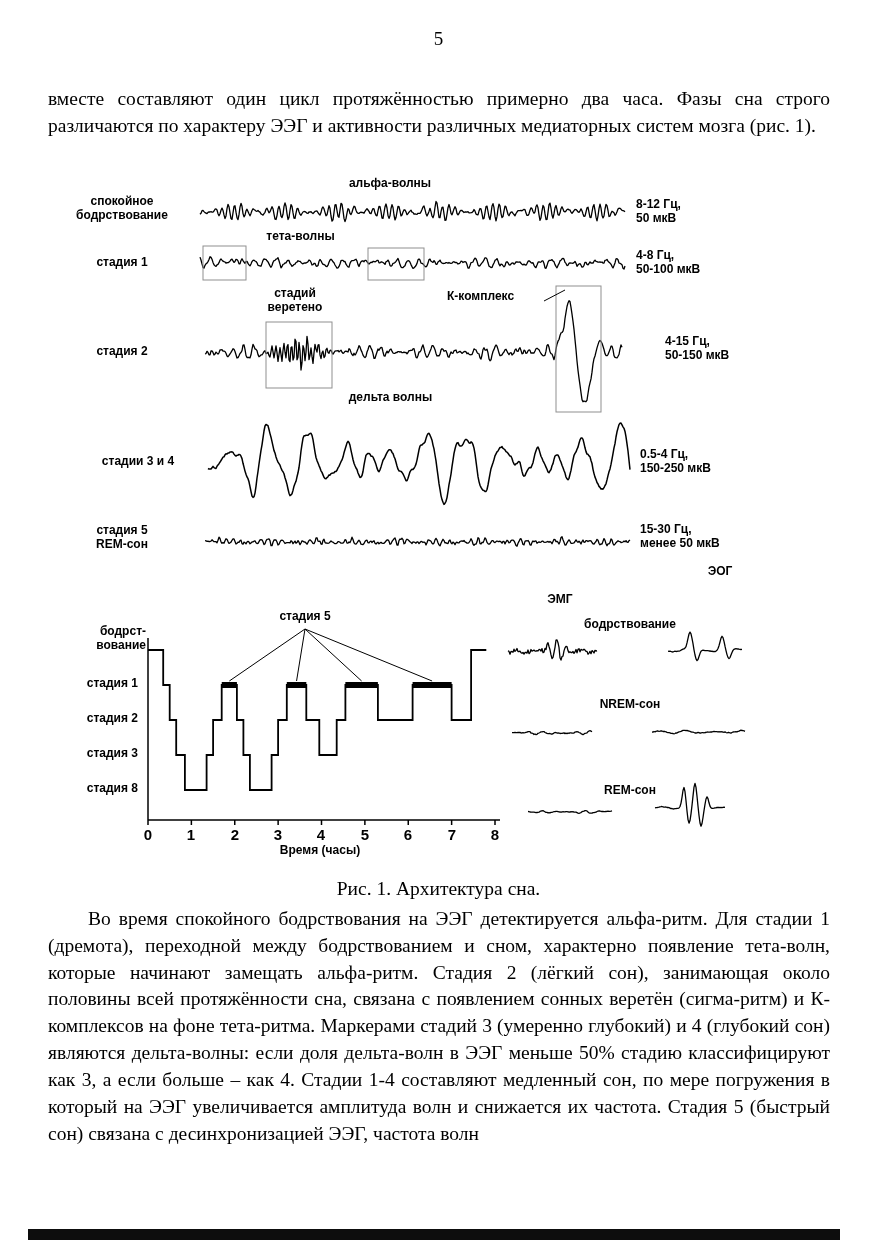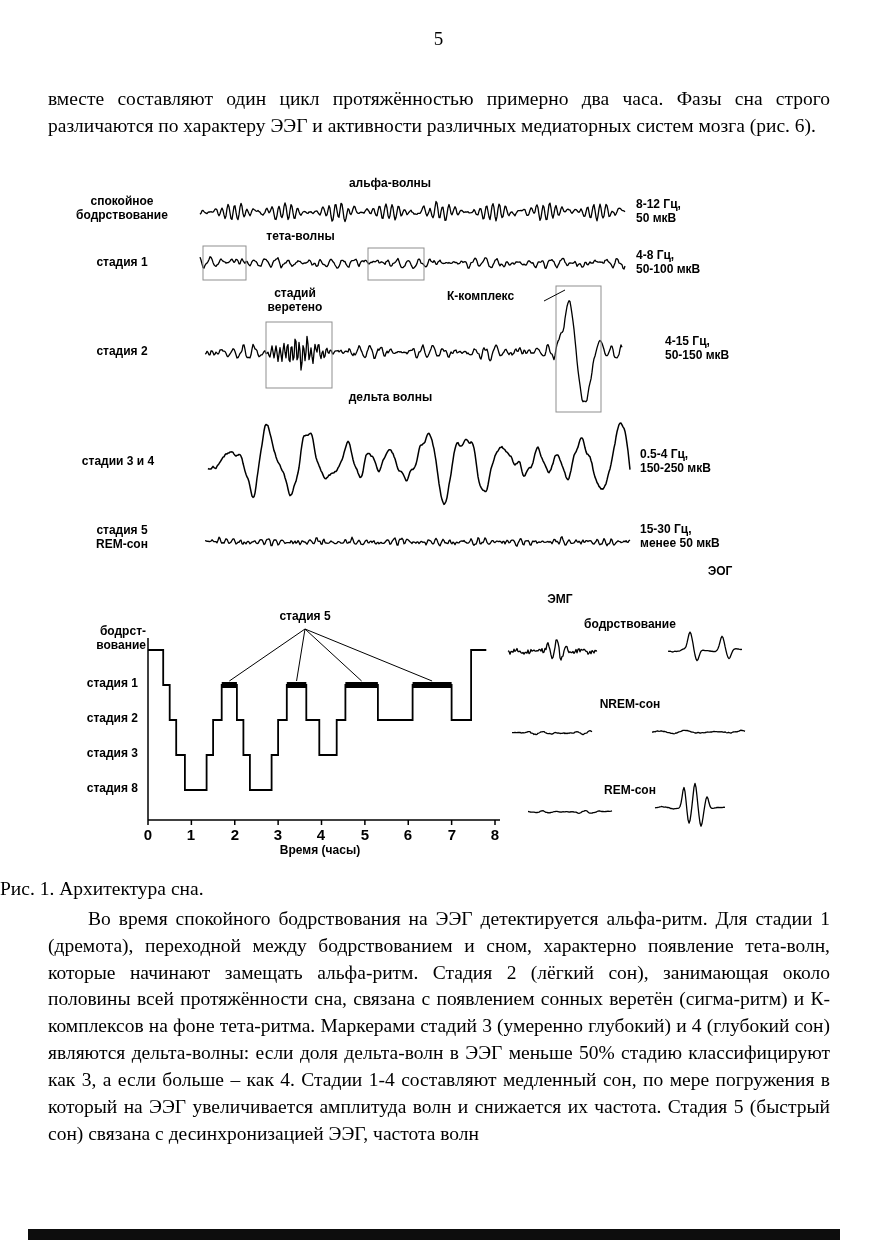--- a/index.html
+++ b/index.html
@@ -22,34 +22,34 @@
     position:absolute; left:48px; width:782px;
     font-size:19.5px; line-height:1.375; text-align:justify;
   }
   .indent { text-indent:40px; }
   .tick-label {
     position:absolute; top:826px; width:16px; text-align:center;
     font-family:"Liberation Sans", sans-serif; font-weight:700; font-size:15px;
   }
   .caption {
     position:absolute; left:0; top:878px; width:877px;
-    font-size:19.5px;
+    text-align:center; font-size:19.5px;
   }
   .page-number {
     position:absolute; top:28px; left:0; width:877px;
     text-align:center; font-size:19px;
   }
   #fig-svg { position:absolute; left:0; top:0; }
 </style>
 </head>
 <body>
 
 <div class="page-number">5</div>
 
-<p class="body-text" style="top:86px">вместе составляют один цикл протяжённостью примерно два часа. Фазы сна строго различаются по характеру ЭЭГ и активности различных медиаторных систем мозга (рис. 6).</p>
+<p class="body-text" style="top:86px">вместе составляют один цикл протяжённостью примерно два часа. Фазы сна строго различаются по характеру ЭЭГ и активности различных медиаторных систем мозга (рис. 1).</p>
 
 <svg id="fig-svg" width="877" height="1240">
     <polyline points="200,214.3 201,213.2 202,210.7 203,210.5 204,211.6 205,212.6 206,213.1 207,213.6 208,212.4 209,211.9 210,212.0 211,211.7 212,212.1 213,212.1 214,211.0 215,209.2 216,208.9 217,210.0 218,213.7 219,215.7 220,213.7 221,210.3 222,208.1 223,210.4 224,214.9 225,218.6 226,215.9 227,208.6 228,204.3 229,206.7 230,212.9 231,218.6 232,219.4 233,212.8 234,206.4 235,205.8 236,212.2 237,217.7 238,219.6 239,214.7 240,207.1 241,203.3 242,206.3 243,213.6 244,216.8 245,215.2 246,210.9 247,209.2 248,211.5 249,213.8 250,215.8 251,213.4 252,210.5 253,208.8 254,209.5 255,210.1 256,211.1 257,211.3 258,210.5 259,211.6 260,212.1 261,213.9 262,214.5 263,215.1 264,213.7 265,212.3 266,209.3 267,208.3 268,210.5 269,212.8 270,211.8 271,209.2 272,206.7 273,208.7 274,214.1 275,219.1 276,219.5 277,215.6 278,209.0 279,206.3 280,209.8 281,216.2 282,217.5 283,214.3 284,206.4 285,202.9 286,206.2 287,213.6 288,219.5 289,217.4 290,210.5 291,204.6 292,206.4 293,212.7 294,218.2 295,218.3 296,213.2 297,208.7 298,208.5 299,211.7 300,214.2 301,215.3 302,213.5 303,212.0 304,211.5 305,211.6 306,212.3 307,213.2 308,213.5 309,211.8 310,212.1 311,211.7 312,212.8 313,213.6 314,212.5 315,211.4 316,211.1 317,211.0 318,212.7 319,214.0 320,215.1 321,212.6 322,208.4 323,207.0 324,208.8 325,212.4 326,215.8 327,214.8 328,210.2 329,205.7 330,208.3 331,216.0 332,221.1 333,219.9 334,212.7 335,204.8 336,204.7 337,210.7 338,216.2 339,217.2 340,210.3 341,203.3 342,204.2 343,210.6 344,218.4 345,221.6 346,218.6 347,213.2 348,208.7 349,209.6 350,213.5 351,214.6 352,212.2 353,208.8 354,206.2 355,206.9 356,210.3 357,212.5 358,213.3 359,213.4 360,212.6 361,212.2 362,212.7 363,212.5 364,213.2 365,211.3 366,209.9 367,208.7 368,210.0 369,211.4 370,213.4 371,213.7 372,210.8 373,208.6 374,208.9 375,213.1 376,215.3 377,215.8 378,210.7 379,206.5 380,206.7 381,211.7 382,218.1 383,218.3 384,212.7 385,206.8 386,204.0 387,208.0 388,215.6 389,218.4 390,215.8 391,208.5 392,204.6 393,207.5 394,215.0 395,219.9 396,217.5 397,211.8 398,206.3 399,206.6 400,211.0 401,215.9 402,215.0 403,212.0 404,209.8 405,210.0 406,211.9 407,214.7 408,213.6 409,212.2 410,211.1 411,210.1 412,212.2 413,212.5 414,214.2 415,214.0 416,214.2 417,214.3 418,213.3 419,213.3 420,213.4 421,211.9 422,209.6 423,206.9 424,205.9 425,209.7 426,213.7 427,216.0 428,213.9 429,211.4 430,208.3 431,211.6 432,216.0 433,217.7 434,214.6 435,207.3 436,201.5 437,203.2 438,209.8 439,217.5 440,217.7 441,211.7 442,207.3 443,207.2 444,213.9 445,220.4 446,220.2 447,214.1 448,207.7 449,204.5 450,208.0 451,213.3 452,214.8 453,212.1 454,208.9 455,206.7 456,208.6 457,213.5 458,214.9 459,213.5 460,211.2 461,210.3 462,210.5 463,211.6 464,212.5 465,212.0 466,211.9 467,212.2 468,211.6 469,212.8 470,212.8 471,212.7 472,212.5 473,211.6 474,209.5 475,211.1 476,214.0 477,214.7 478,214.9 479,211.1 480,208.5 481,208.9 482,213.6 483,218.8 484,218.4 485,212.7 486,206.6 487,206.1 488,211.5 489,217.0 490,219.6 491,213.7 492,206.1 493,203.7 494,207.7 495,216.4 496,220.9 497,216.7 498,208.9 499,204.2 500,205.8 501,213.6 502,217.5 503,216.6 504,210.8 505,206.1 506,206.8 507,210.8 508,214.3 509,215.7 510,213.5 511,212.1 512,212.0 513,213.4 514,214.5 515,215.8 516,213.5 517,212.0 518,210.6 519,210.6 520,210.7 521,210.3 522,210.8 523,210.0 524,209.4 525,209.6 526,213.1 527,215.4 528,215.4 529,213.8 530,210.3 531,207.8 532,208.6 533,211.5 534,213.3 535,211.8 536,206.5 537,204.9 538,207.8 539,214.8 540,220.3 541,217.7 542,210.8 543,205.5 544,207.1 545,213.9 546,219.5 547,219.4 548,212.4 549,204.6 550,203.1 551,208.4 552,215.1 553,218.2 554,213.7 555,207.8 556,205.5 557,209.7 558,214.7 559,215.3 560,213.1 561,208.7 562,206.8 563,209.0 564,211.4 565,211.9 566,211.1 567,209.5 568,209.1 569,209.9 570,210.0 571,212.1 572,213.3 573,212.0 574,210.7 575,209.5 576,209.6 577,210.5 578,211.9 579,212.3 580,210.9 581,208.9 582,210.7 583,213.9 584,216.4 585,216.1 586,212.0 587,207.8 588,207.2 589,212.3 590,217.3 591,217.6 592,212.1 593,206.7 594,204.6 595,210.4 596,217.2 597,220.9 598,215.8 599,208.7 600,204.2 601,208.1 602,215.2 603,217.9 604,216.0 605,209.0 606,204.4 607,205.6 608,210.5 609,216.5 610,216.1 611,213.3 612,211.3 613,211.9 614,212.8 615,215.3 616,214.1 617,211.7 618,209.1 619,208.2 620,208.3 621,209.2 622,210.4 623,210.6 624,210.9 625,211.8" fill="none" stroke="#000" stroke-width="1.3" stroke-linejoin="round"></polyline>
     <polyline points="200,257.1 201,260.0 202,263.9 203,267.4 204,268.1 205,265.3 206,263.8 207,263.1 208,261.6 209,259.5 210,256.7 211,257.4 212,259.3 213,262.4 214,264.8 215,265.7 216,266.4 217,264.8 218,264.3 219,262.7 220,260.2 221,258.9 222,260.1 223,261.2 224,261.7 225,262.0 226,263.2 227,262.5 228,262.8 229,262.1 230,261.1 231,259.7 232,259.2 233,260.8 234,262.4 235,261.5 236,259.3 237,259.6 238,260.9 239,263.9 240,263.8 241,260.5 242,258.8 243,260.6 244,262.0 245,263.3 246,261.6 247,261.4 248,263.4 249,264.9 250,265.9 251,264.0 252,261.6 253,260.3 254,260.2 255,261.0 256,261.5 257,262.8 258,265.3 259,265.6 260,266.0 261,266.2 262,263.4 263,260.4 264,258.9 265,259.4 266,259.4 267,260.8 268,261.9 269,263.9 270,265.9 271,267.3 272,265.5 273,262.3 274,260.7 275,260.3 276,259.1 277,258.8 278,257.8 279,260.7 280,264.1 281,267.8 282,266.5 283,264.4 284,264.0 285,263.0 286,262.8 287,261.1 288,260.3 289,260.5 290,263.5 291,264.7 292,266.3 293,265.6 294,264.5 295,264.2 296,262.5 297,262.2 298,260.7 299,261.3 300,261.3 301,262.4 302,263.3 303,263.8 304,263.1 305,262.9 306,263.0 307,262.4 308,261.7 309,260.0 310,260.5 311,262.3 312,265.0 313,264.7 314,263.5 315,263.3 316,265.8 317,266.3 318,265.5 319,261.3 320,259.5 321,260.8 322,262.9 323,264.3 324,264.5 325,265.1 326,266.4 327,266.5 328,265.2 329,262.2 330,260.1 331,259.2 332,260.2 333,261.8 334,262.8 335,265.0 336,266.5 337,268.1 338,267.9 339,266.4 340,264.0 341,260.7 342,260.3 343,260.3 344,261.7 345,261.5 346,264.2 347,265.6 348,266.8 349,267.2 350,263.4 351,261.4 352,260.6 353,260.6 354,260.4 355,259.8 356,259.2 357,261.1 358,264.6 359,266.5 360,263.7 361,261.8 362,261.0 363,260.8 364,261.7 365,260.4 366,260.4 367,261.6 368,263.0 369,264.0 370,263.1 371,262.2 372,262.6 373,261.4 374,261.5 375,261.9 376,261.2 377,260.4 378,260.3 379,262.8 380,262.9 381,261.9 382,262.0 383,262.5 384,263.3 385,264.4 386,261.8 387,261.2 388,260.1 389,261.9 390,265.4 391,266.2 392,265.5 393,263.3 394,263.1 395,262.5 396,261.3 397,259.9 398,258.5 399,261.2 400,264.6 401,267.0 402,267.6 403,267.6 404,266.5 405,265.7 406,262.8 407,261.3 408,260.7 409,260.8 410,262.2 411,264.6 412,266.6 413,268.3 414,267.8 415,266.8 416,265.5 417,263.4 418,259.8 419,259.0 420,260.0 421,263.1 422,263.4 423,263.9 424,265.2 425,266.4 426,266.8 427,265.8 428,263.1 429,259.6 430,259.1 431,261.2 432,261.8 433,262.3 434,260.6 435,262.0 436,264.3 437,264.3 438,262.1 439,261.3 440,260.1 441,262.1 442,263.1 443,263.5 444,263.3 445,263.3 446,262.6 447,262.7 448,263.3 449,262.5 450,263.2 451,263.3 452,263.2 453,262.0 454,261.7 455,262.5 456,262.3 457,262.8 458,264.0 459,263.7 460,263.0 461,261.2 462,261.4 463,262.5 464,261.8 465,261.6 466,262.0 467,264.6 468,268.1 469,268.2 470,265.5 471,262.6 472,262.4 473,262.0 474,259.6 475,258.1 476,258.7 477,261.2 478,265.0 479,266.2 480,265.7 481,264.2 482,262.9 483,261.8 484,259.9 485,257.8 486,257.9 487,259.1 488,262.8 489,266.1 490,266.7 491,267.5 492,267.4 493,264.9 494,263.0 495,260.4 496,259.8 497,258.6 498,260.9 499,264.2 500,265.8 501,264.1 502,264.3 503,265.6 504,266.8 505,265.8 506,262.4 507,261.7 508,262.8 509,264.6 510,265.2 511,264.0 512,263.1 513,262.8 514,264.2 515,263.4 516,261.8 517,262.0 518,262.2 519,262.2 520,262.0 521,263.3 522,264.2 523,264.9 524,264.1 525,264.9 526,265.2 527,263.6 528,261.4 529,260.7 530,261.5 531,262.7 532,263.2 533,262.7 534,265.3 535,266.9 536,267.6 537,265.1 538,262.4 539,261.7 540,262.3 541,262.0 542,260.9 543,260.9 544,263.5 545,267.8 546,268.3 547,265.6 548,262.1 549,260.5 550,260.3 551,260.3 552,259.6 553,261.0 554,261.7 555,264.6 556,266.3 557,267.8 558,265.4 559,263.7 560,260.9 561,260.2 562,258.9 563,258.4 564,259.1 565,262.4 566,263.4 567,265.6 568,265.2 569,263.4 570,262.8 571,263.2 572,263.1 573,263.3 574,262.6 575,261.4 576,263.3 577,266.3 578,264.9 579,264.0 580,263.7 581,265.2 582,267.2 583,266.9 584,265.3 585,262.3 586,262.3 587,264.4 588,264.8 589,263.5 590,261.9 591,263.2 592,263.0 593,263.2 594,261.2 595,260.1 596,261.4 597,261.6 598,262.2 599,262.1 600,261.9 601,262.3 602,262.0 603,263.1 604,263.0 605,260.3 606,260.2 607,259.4 608,261.3 609,262.2 610,263.1 611,264.2 612,266.3 613,267.9 614,265.5 615,262.9 616,258.8 617,258.6 618,259.7 619,263.0 620,263.3 621,263.9 622,264.7 623,268.3 624,269.1 625,266.0" fill="none" stroke="#000" stroke-width="1.3" stroke-linejoin="round"></polyline>
     <polyline points="205,353.8 206,353.6 207,351.3 208,352.4 209,354.8 210,354.9 211,351.0 212,350.9 213,352.4 214,355.0 215,354.1 216,352.1 217,353.1 218,354.1 219,352.8 220,350.0 221,349.8 222,349.7 223,351.1 224,351.1 225,351.5 226,353.3 227,355.9 228,356.7 229,355.4 230,353.8 231,352.4 232,350.7 233,348.7 234,349.3 235,351.5 236,354.7 237,358.0 238,357.6 239,355.8 240,353.5 241,352.5 242,350.6 243,345.1 244,344.8 245,349.4 246,355.5 247,357.5 248,357.5 249,357.3 250,357.9 251,354.8 252,349.1 253,344.4 254,346.2 255,348.9 256,349.4 257,350.7 258,354.6 259,356.7 260,356.0 261,354.8 262,354.8 263,353.3 264,351.6 265,350.7 266,353.6 267,353.2 268,352.2 269,355.6 270,357.0 271,351.5 272,345.9 273,351.9 274,357.9 275,351.8 276,345.8 277,352.6 278,361.4 279,354.5 280,347.7 281,354.4 282,361.3 283,350.5 284,343.3 285,352.2 286,357.8 287,346.7 288,344.6 289,360.0 290,361.6 291,347.6 292,346.9 293,360.0 294,357.3 295,339.2 296,341.4 297,359.8 298,357.2 299,342.3 300,350.9 301,370.0 302,362.7 303,345.6 304,349.0 305,360.7 306,352.1 307,336.4 308,344.2 309,359.7 310,355.4 311,347.8 312,356.4 313,363.4 314,352.9 315,344.4 316,349.0 317,352.1 318,345.1 319,344.7 320,354.9 321,358.6 322,352.9 323,351.0 324,357.5 325,356.1 326,349.6 327,348.3 328,352.4 329,353.3 330,350.4 331,350.2 332,352.6 333,354.2 334,352.6 335,351.2 336,350.9 337,350.9 338,350.5 339,351.9 340,351.1 341,350.1 342,352.3 343,353.4 344,352.7 345,351.4 346,351.2 347,351.6 348,352.0 349,348.7 350,349.6 351,352.4 352,354.6 353,355.5 354,353.3 355,355.0 356,353.6 357,351.3 358,348.7 359,345.7 360,347.0 361,350.1 362,352.1 363,355.1 364,356.7 365,357.6 366,356.3 367,352.0 368,349.5 369,346.2 370,345.7 371,348.1 372,350.1 373,353.7 374,358.4 375,358.3 376,355.0 377,352.0 378,349.0 379,350.3 380,348.5 381,347.3 382,347.6 383,352.0 384,355.9 385,356.2 386,353.1 387,351.2 388,352.9 389,351.5 390,349.6 391,349.0 392,351.1 393,353.0 394,353.4 395,353.4 396,352.4 397,352.5 398,351.6 399,351.7 400,352.2 401,351.6 402,352.7 403,352.7 404,352.0 405,352.7 406,352.5 407,353.8 408,352.5 409,350.6 410,350.5 411,350.3 412,350.3 413,348.8 414,348.6 415,352.8 416,357.2 417,357.9 418,355.5 419,352.0 420,351.8 421,350.4 422,347.0 423,344.9 424,348.5 425,352.9 426,355.9 427,357.3 428,356.1 429,353.8 430,351.3 431,348.9 432,345.6 433,345.7 434,347.3 435,349.7 436,353.4 437,356.0 438,355.7 439,355.8 440,354.1 441,350.0 442,348.7 443,349.3 444,351.3 445,350.7 446,350.7 447,353.3 448,356.7 449,357.3 450,354.5 451,351.9 452,353.1 453,353.3 454,350.8 455,350.3 456,350.0 457,352.9 458,352.5 459,351.8 460,351.3 461,352.3 462,353.4 463,352.6 464,351.7 465,351.4 466,351.9 467,353.7 468,352.9 469,354.2 470,354.8 471,354.6 472,354.5 473,352.1 474,348.9 475,349.5 476,349.9 477,352.3 478,353.5 479,353.8 480,357.8 481,359.0 482,355.0 483,349.5 484,347.7 485,350.0 486,350.1 487,349.2 488,352.9 489,358.9 490,360.8 491,359.8 492,355.1 493,351.5 494,349.4 495,346.7 496,345.0 497,346.2 498,349.4 499,353.1 500,355.7 501,355.5 502,354.9 503,353.2 504,352.0 505,349.8 506,349.3 507,351.2 508,353.2 509,354.6 510,353.0 511,352.6 512,355.1 513,354.0 514,353.0 515,349.9 516,348.9 517,351.2 518,351.4 519,348.9 520,347.8 521,350.4 522,353.8 523,353.5 524,350.1 525,350.8 526,353.4 527,353.0 528,350.9 529,349.9 530,350.4 531,353.2 532,353.0 533,353.0 534,353.0 535,351.0 536,348.8 537,348.2 538,349.0 539,349.7 540,351.7 541,353.5 542,354.8 543,355.7 544,355.8 545,355.1 546,351.2 547,345.4 548,344.6 549,347.3 550,351.8 551,353.7 552,354.0 553,356.7 554,359.7 555,355.7 556,349.1 557,344.2 558,341.2 559,339.5 560,335.6 561,332.9 562,332.5 563,331.2 564,327.1 565,318.5 566,312.4 567,306.5 568,302.9 569,300.7 570,301.6 571,307.4 572,314.1 573,321.3 574,329.4 575,339.6 576,349.6 577,361.0 578,370.4 579,378.1 580,385.1 581,392.7 582,399.6 583,401.7 584,401.0 585,401.5 586,401.7 587,400.2 588,393.5 589,387.2 590,382.8 591,378.9 592,372.2 593,363.9 594,358.7 595,356.0 596,351.9 597,347.9 598,344.6 599,341.6 600,340.4 601,341.5 602,343.3 603,346.3 604,349.5 605,353.6 606,355.5 607,355.7 608,354.6 609,351.9 610,349.6 611,346.2 612,346.1 613,349.6 614,355.6 615,357.3 616,357.7 617,357.8 618,356.3 619,354.5 620,349.2 621,344.9 622,347.2" fill="none" stroke="#000" stroke-width="1.3" stroke-linejoin="round"></polyline>
     <polyline points="208,468.5 209,469.1 210,469.1 211,469.0 212,467.7 213,466.4 214,467.6 215,468.2 216,468.4 217,466.3 218,464.9 219,463.7 220,462.1 221,460.5 222,458.8 223,457.1 224,456.8 225,454.8 226,453.7 227,454.1 228,453.0 229,453.1 230,452.0 231,451.9 232,451.8 233,452.4 234,454.1 235,455.4 236,456.1 237,455.2 238,455.3 239,454.4 240,454.7 241,456.2 242,458.6 243,463.3 244,467.1 245,471.1 246,474.3 247,476.9 248,478.7 249,481.8 250,486.7 251,491.5 252,496.1 253,497.4 254,496.7 255,493.1 256,486.3 257,478.0 258,471.5 259,464.0 260,457.1 261,450.3 262,444.8 263,437.9 264,431.0 265,426.0 266,424.5 267,425.0 268,425.7 269,429.5 270,433.6 271,437.2 272,441.7 273,446.2 274,450.6 275,453.0 276,456.9 277,459.7 278,462.1 279,463.6 280,465.2 281,468.0 282,470.4 283,471.7 284,473.8 285,477.8 286,480.7 287,484.4 288,489.0 289,493.2 290,495.6 291,494.9 292,493.8 293,490.4 294,486.2 295,483.5 296,481.3 297,476.8 298,472.8 299,467.5 300,460.0 301,451.0 302,444.3 303,438.3 304,435.7 305,435.7 306,435.3 307,435.2 308,435.3 309,434.2 310,433.5 311,433.3 312,435.4 313,439.7 314,445.9 315,452.1 316,457.5 317,460.6 318,463.0 319,465.6 320,467.9 321,470.8 322,472.4 323,474.9 324,477.3 325,478.5 326,478.7 327,477.6 328,476.7 329,474.9 330,475.2 331,473.6 332,473.2 333,473.1 334,472.8 335,471.5 336,471.5 337,470.2 338,467.9 339,466.4 340,464.0 341,461.7 342,459.9 343,457.1 344,452.8 345,449.5 346,446.2 347,442.9 348,441.3 349,442.5 350,445.3 351,450.3 352,454.9 353,459.5 354,463.3 355,465.8 356,468.0 357,469.5 358,473.0 359,475.1 360,477.5 361,477.1 362,475.5 363,471.5 364,465.1 365,459.8 366,455.2 367,454.2 368,453.4 369,453.5 370,454.1 371,456.3 372,456.2 373,457.0 374,459.4 375,461.8 376,464.6 377,468.1 378,470.6 379,471.6 380,469.8 381,466.9 382,463.6 383,460.2 384,458.8 385,456.9 386,454.6 387,452.6 388,450.9 389,449.8 390,449.7 391,450.1 392,452.4 393,453.6 394,456.6 395,458.7 396,462.3 397,466.0 398,469.2 399,470.9 400,471.1 401,471.4 402,472.4 403,473.9 404,476.0 405,478.2 406,480.7 407,480.7 408,478.3 409,475.0 410,471.8 411,470.2 412,469.2 413,469.5 414,468.3 415,466.5 416,464.1 417,460.1 418,455.0 419,449.8 420,446.0 421,445.1 422,444.9 423,443.8 424,443.2 425,442.0 426,438.6 427,435.5 428,433.6 429,433.3 430,435.2 431,437.5 432,440.2 433,445.1 434,448.9 435,455.0 436,460.9 437,468.6 438,475.8 439,483.7 440,489.3 441,495.6 442,499.6 443,502.3 444,504.4 445,503.2 446,501.3 447,497.6 448,491.5 449,484.7 450,479.6 451,474.1 452,466.7 453,460.1 454,453.4 455,449.0 456,445.2 457,442.9 458,442.6 459,444.9 460,446.1 461,446.0 462,445.6 463,444.1 464,442.0 465,440.0 466,439.3 467,439.9 468,441.1 469,442.9 470,443.2 471,441.9 472,442.7 473,444.7 474,448.1 475,453.9 476,461.4 477,469.0 478,476.7 479,481.6 480,485.2 481,487.4 482,489.0 483,490.3 484,490.5 485,491.5 486,491.4 487,489.5 488,485.0 489,479.3 490,473.9 491,468.7 492,465.7 493,462.8 494,459.6 495,455.8 496,453.8 497,451.9 498,451.0 499,449.2 500,447.4 501,447.5 502,446.6 503,448.3 504,449.0 505,449.8 506,451.7 507,452.2 508,453.3 509,454.7 510,456.0 511,456.3 512,458.5 513,461.8 514,463.9 515,465.0 516,463.8 517,463.5 518,462.1 519,461.5 520,462.4 521,466.8 522,471.4 523,475.0 524,476.2 525,475.6 526,473.1 527,471.2 528,469.4 529,467.9 530,467.5 531,467.8 532,465.2 533,462.7 534,458.2 535,453.7 536,450.7 537,448.1 538,447.0 539,449.4 540,452.9 541,456.2 542,458.3 543,460.8 544,462.7 545,464.8 546,467.1 547,469.3 548,471.9 549,472.7 550,470.9 551,469.5 552,465.8 553,463.6 554,459.4 555,456.0 556,455.3 557,455.1 558,455.1 559,457.1 560,460.0 561,462.3 562,465.2 563,467.7 564,470.5 565,473.1 566,477.0 567,478.8 568,479.8 569,478.3 570,474.3 571,470.4 572,464.9 573,460.0 574,455.3 575,453.4 576,451.9 577,449.2 578,447.1 579,443.3 580,439.9 581,438.0 582,437.9 583,439.4 584,443.4 585,447.8 586,451.6 587,454.1 588,454.3 589,455.9 590,456.8 591,460.5 592,463.5 593,469.3 594,473.6 595,477.1 596,479.5 597,482.5 598,484.0 599,486.4 600,487.4 601,489.0 602,488.8 603,489.2 604,487.7 605,485.5 606,483.8 607,479.9 608,475.6 609,471.8 610,468.9 611,464.4 612,459.1 613,453.6 614,447.9 615,443.7 616,437.0 617,431.8 618,428.1 619,424.6 620,423.3 621,423.1 622,424.9 623,426.8 624,428.3 625,431.4 626,436.9 627,443.9 628,451.0 629,460.3 630,469.7" fill="none" stroke="#000" stroke-width="1.5" stroke-linejoin="round"></polyline>
     <polyline points="205,540.7 206,540.8 207,541.4 208,541.2 209,541.6 210,541.5 211,541.1 212,539.8 213,540.8 214,541.7 215,541.6 216,541.7 217,542.8 218,540.3 219,537.1 220,538.5 221,541.9 222,543.3 223,542.5 224,543.2 225,540.7 226,538.8 227,539.3 228,541.6 229,543.3 230,542.8 231,542.1 232,540.3 233,538.9 234,538.9 235,541.5 236,544.0 237,543.4 238,542.2 239,542.4 240,540.7 241,540.1 242,543.7 243,544.2 244,542.1 245,542.7 246,543.9 247,542.0 248,541.3 249,542.1 250,543.8 251,542.9 252,542.0 253,541.9 254,541.2 255,540.8 256,542.7 257,543.5 258,543.3 259,541.6 260,539.9 261,539.6 262,539.8 263,541.7 264,544.6 265,543.7 266,540.9 267,539.3 268,539.2 269,538.9 270,540.6 271,545.7 272,545.7 273,542.2 274,540.0 275,539.9 276,540.0 277,542.0 278,545.0 279,544.2 280,541.9 281,540.4 282,540.2 283,540.5 284,542.0 285,543.5 286,542.9 287,542.7 288,542.6 289,542.6 290,542.9 291,540.8 292,541.6 293,543.7 294,542.3 295,541.1 296,543.2 297,542.5 298,540.6 299,542.2 300,544.7 301,543.0 302,540.9 303,541.2 304,542.0 305,541.9 306,543.0 307,544.2 308,542.4 309,540.5 310,539.8 311,540.7 312,541.9 313,543.4 314,543.7 315,541.8 316,537.8 317,537.8 318,541.1 319,541.3 320,541.1 321,544.0 322,544.3 323,540.5 324,539.2 325,542.4 326,543.2 327,543.0 328,543.3 329,543.0 330,542.0 331,540.9 332,541.8 333,542.2 334,543.0 335,543.7 336,543.6 337,543.0 338,541.6 339,541.7 340,542.3 341,543.2 342,543.1 343,543.0 344,542.0 345,539.7 346,540.2 347,543.1 348,543.2 349,542.0 350,542.6 351,540.3 352,537.2 353,539.5 354,542.8 355,543.9 356,544.1 357,542.8 358,541.3 359,540.3 360,541.5 361,544.2 362,544.4 363,544.6 364,543.5 365,541.5 366,540.3 367,540.2 368,542.7 369,543.0 370,541.5 371,541.2 372,542.5 373,541.3 374,540.8 375,543.3 376,544.0 377,542.9 378,542.3 379,543.8 380,542.9 381,542.4 382,543.1 383,543.4 384,543.3 385,542.3 386,541.0 387,540.0 388,539.9 389,541.2 390,544.3 391,543.7 392,541.5 393,540.1 394,538.8 395,537.9 396,541.0 397,545.0 398,545.0 399,540.7 400,539.0 401,539.4 402,538.3 403,539.6 404,543.8 405,543.2 406,540.4 407,539.2 408,539.8 409,540.7 410,541.8 411,542.5 412,543.5 413,541.9 414,542.1 415,542.4 416,543.2 417,542.0 418,542.0 419,543.6 420,542.5 421,541.4 422,541.7 423,542.5 424,542.0 425,542.6 426,544.9 427,542.8 428,540.0 429,540.2 430,540.6 431,541.2 432,543.2 433,544.0 434,543.1 435,539.9 436,538.4 437,539.9 438,542.8 439,544.9 440,545.9 441,543.2 442,541.1 443,539.3 444,540.6 445,542.9 446,542.7 447,543.4 448,543.5 449,540.7 450,540.0 451,542.8 452,543.7 453,542.1 454,542.9 455,544.6 456,542.7 457,542.2 458,542.9 459,542.9 460,541.5 461,541.1 462,540.9 463,541.4 464,540.5 465,541.9 466,542.4 467,543.1 468,543.2 469,542.5 470,541.0 471,538.7 472,540.5 473,544.0 474,545.3 475,544.1 476,544.2 477,541.8 478,537.7 479,538.5 480,543.7 481,544.0 482,542.4 483,542.7 484,540.5 485,537.8 486,539.2 487,542.4 488,543.7 489,544.3 490,543.6 491,542.1 492,540.7 493,540.7 494,542.1 495,542.6 496,541.6 497,541.0 498,541.5 499,541.7 500,541.2 501,541.9 502,543.2 503,541.4 504,541.5 505,543.9 506,541.8 507,540.3 508,541.1 509,542.8 510,542.5 511,540.6 512,540.1 513,540.1 514,540.9 515,542.9 516,545.5 517,546.2 518,543.2 519,541.4 520,539.2 521,538.7 522,541.2 523,544.5 524,544.9 525,541.4 526,540.7 527,541.0 528,540.5 529,541.8 530,544.8 531,545.2 532,542.4 533,541.0 534,541.8 535,541.1 536,541.0 537,543.2 538,542.5 539,541.9 540,542.4 541,542.1 542,541.2 543,541.2 544,542.2 545,542.4 546,542.2 547,541.8 548,541.4 549,542.4 550,541.4 551,542.2 552,543.7 553,541.5 554,539.3 555,539.6 556,541.6 557,541.3 558,542.3 559,544.0 560,541.7 561,537.5 562,536.7 563,539.7 564,542.3 565,545.1 566,544.9 567,542.8 568,541.1 569,539.8 570,541.2 571,543.3 572,543.4 573,543.2 574,542.9 575,541.5 576,539.9 577,541.4 578,542.2 579,541.2 580,542.3 581,544.0 582,541.6 583,540.0 584,542.3 585,542.2 586,540.7 587,540.7 588,541.6 589,540.8 590,540.6 591,540.8 592,542.5 593,543.9 594,544.0 595,542.6 596,541.5 597,539.4 598,540.3 599,543.3 600,544.8 601,543.9 602,544.1 603,541.2 604,538.6 605,540.4 606,543.8 607,545.7 608,543.9 609,543.9 610,542.5 611,538.8 612,540.0 613,543.6 614,545.1 615,544.1 616,542.7 617,541.7 618,540.8 619,541.4 620,541.6 621,542.5 622,542.3 623,542.0 624,541.1 625,541.8 626,540.6 627,542.2 628,542.4 629,540.7 630,540.0" fill="none" stroke="#000" stroke-width="1.3" stroke-linejoin="round"></polyline>
     <rect x="203" y="246" width="43" height="34" fill="none" stroke="#8f8f8f" stroke-width="1"></rect>
     <rect x="368" y="248" width="56" height="32" fill="none" stroke="#8f8f8f" stroke-width="1"></rect>
     <rect x="266" y="322" width="66" height="66" fill="none" stroke="#8f8f8f" stroke-width="1"></rect>
@@ -95,21 +95,21 @@
 50-100 мкВ</div>
 
 <div class="fig-label center" style="left:240px;top:286px;width:110px">стадий
 веретено</div>
 <div class="fig-label" style="left:447px;top:289px;width:110px">К-комплекс</div>
 <div class="fig-label center" style="left:52px;top:344px;width:140px">стадия 2</div>
 <div class="fig-label" style="left:665px;top:334px;width:140px">4-15 Гц,
 50-150 мкВ</div>
 
 <div class="fig-label center" style="left:308px;top:390px;width:165px">дельта волны</div>
-<div class="fig-label center" style="left:48px;top:454px;width:140px">стадии 3 и 4</div>
+<div class="fig-label center" style="left:68px;top:454px;width:140px">стадии 3 и 4</div>
 <div class="fig-label" style="left:640px;top:447px;width:140px">0.5-4 Гц,
 150-250 мкВ</div>
 
 <div class="fig-label center" style="left:52px;top:523px;width:140px">стадия 5
 REM-сон</div>
 <div class="fig-label" style="left:640px;top:522px;width:150px">15-30 Гц,
 менее 50 мкВ</div>
 
 <div class="fig-label right" style="left:58px;top:624px;width:88px">бодрст-
 вование</div>

